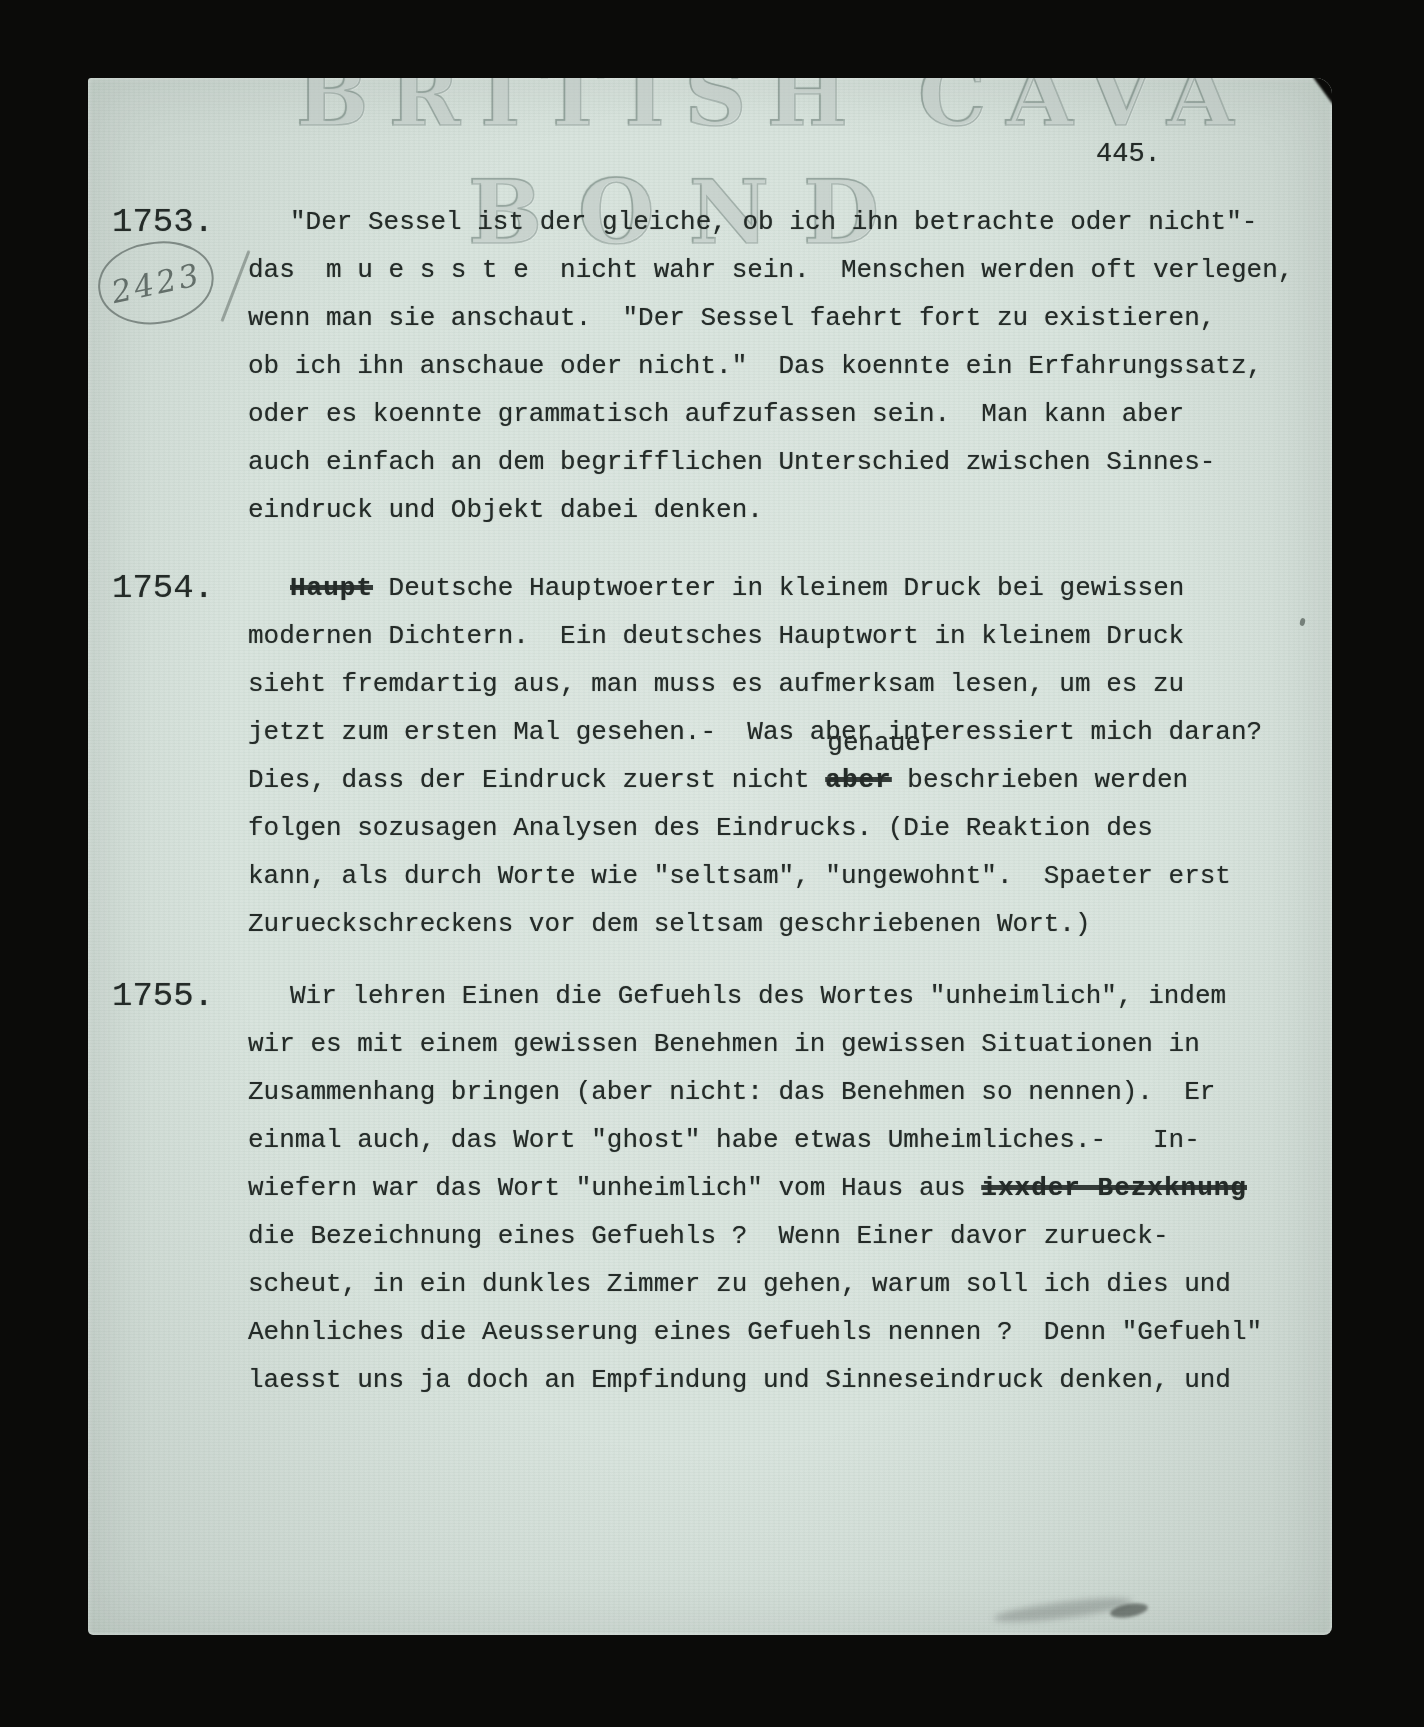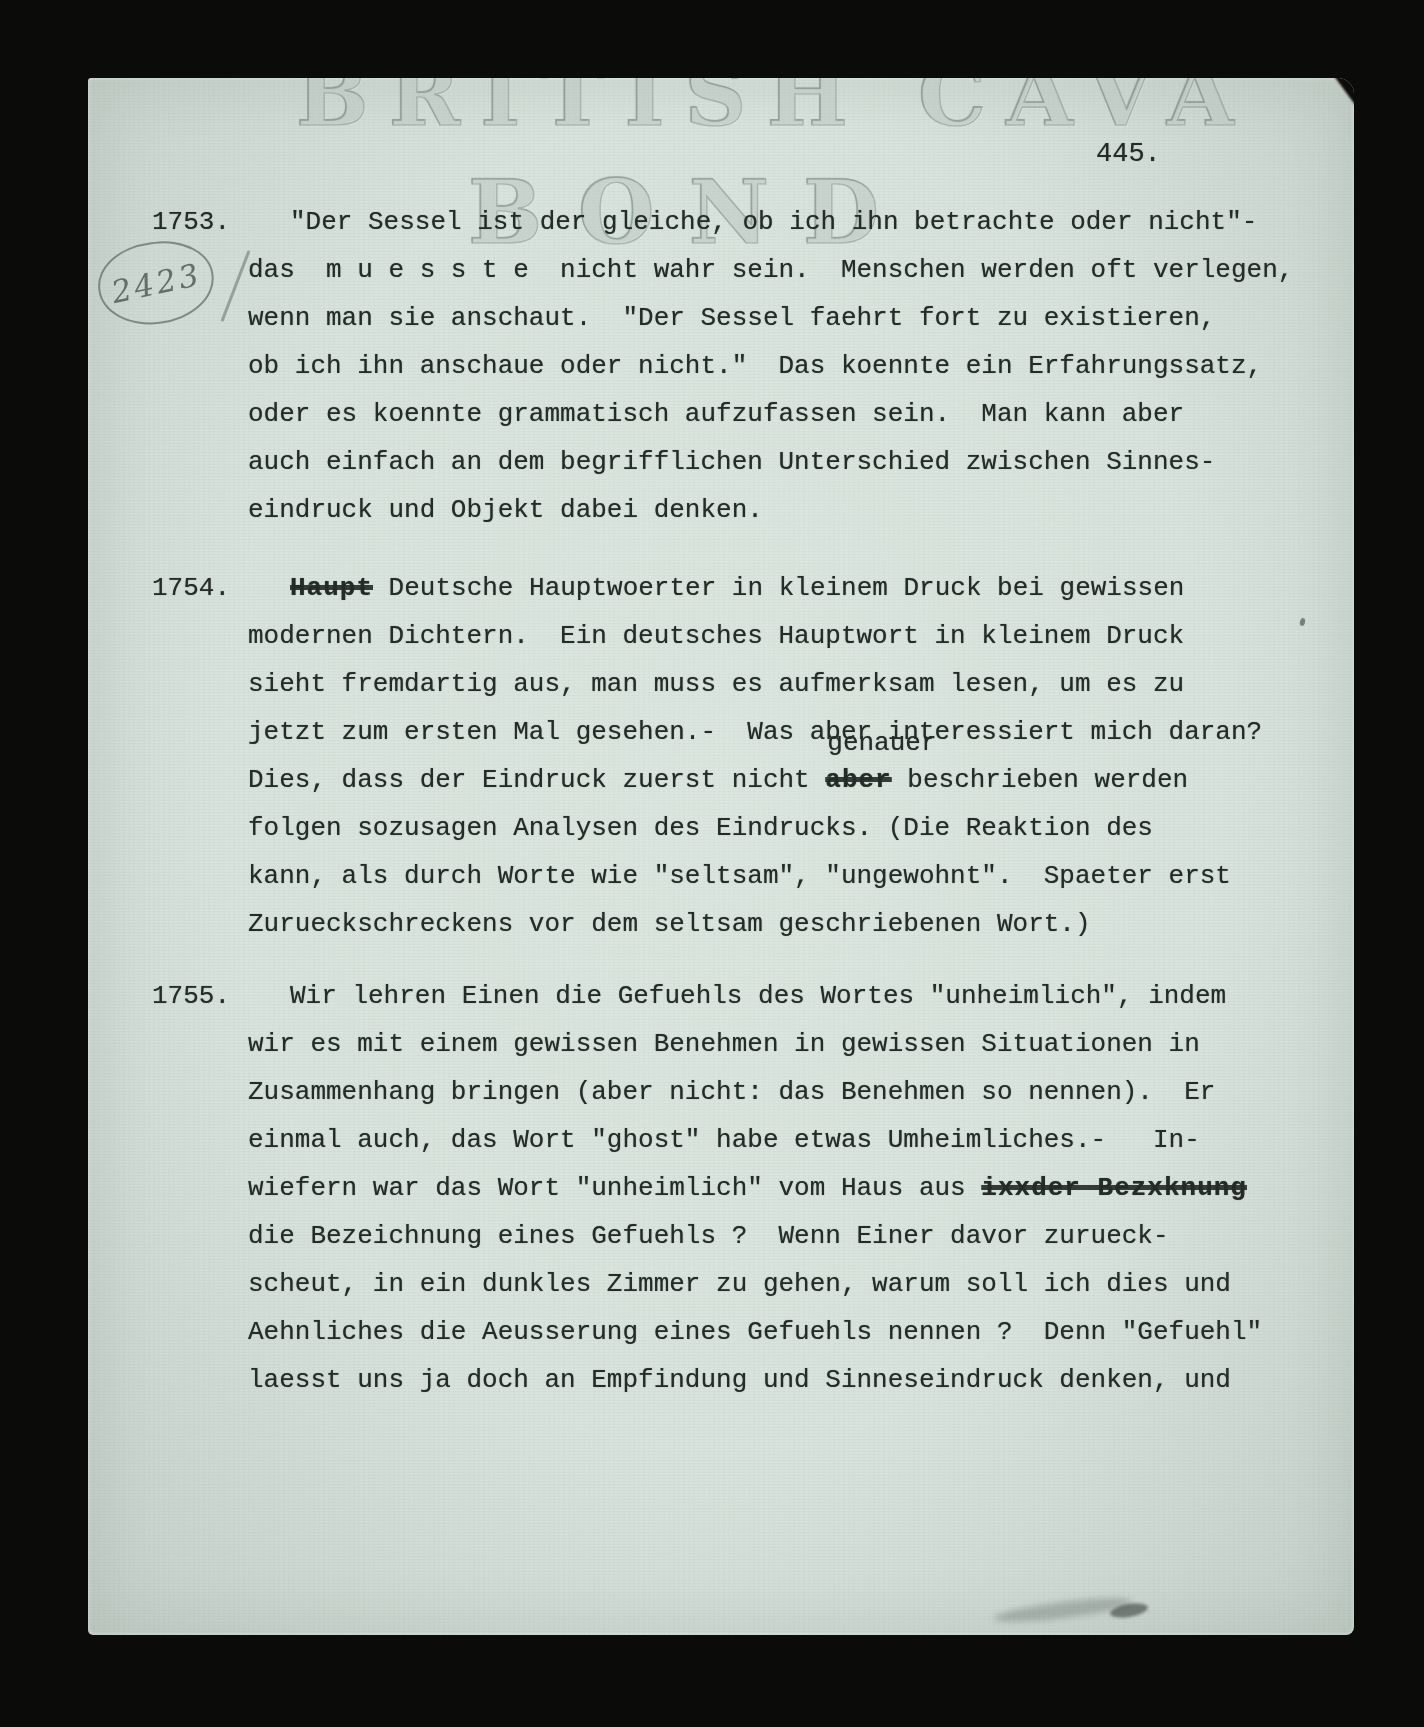--- a/index.html
+++ b/index.html
@@ -14,21 +14,20 @@
   .paper{
     position:absolute;left:88px;top:78px;width:1244px;height:1557px;
     background:#d7e3dc;
     background-image:
       radial-gradient(ellipse at 50% 45%, rgba(255,255,255,0.10) 0%, rgba(255,255,255,0) 55%, rgba(20,30,25,0.10) 100%),
       repeating-linear-gradient(0deg, rgba(40,60,50,0.022) 0 1px, rgba(255,255,255,0.02) 1px 3px),
       repeating-linear-gradient(90deg, rgba(40,60,50,0.014) 0 2px, rgba(255,255,255,0.014) 2px 5px);
     border-radius:3px 16px 8px 5px;
     box-shadow: inset 0 0 5px rgba(255,255,255,0.45), inset 0 0 70px rgba(10,20,15,0.08);
     overflow:hidden;
-    padding-left:22px;
   }
   .corner-fold{
     position:absolute;top:-2px;right:-2px;width:0;height:0;
     border-top:30px solid #0b0b09;
     border-left:22px solid transparent;
     filter:blur(1px);
   }
   
   .wm{
     position:absolute;
@@ -42,21 +41,21 @@
   }
   .wm1{left:208px;top:-34px;font-size:86px;letter-spacing:20px;}
   .wm2{left:380px;top:82px;font-size:88px;letter-spacing:34px;}
   
   .typed{color:#242b28;text-shadow:0 0 1px rgba(36,43,40,0.55);}
   .page-number{position:absolute;left:1008px;top:30px;font-size:27px;margin-top:31px;}
   .content{position:absolute;left:160px;top:120px;width:1090px;}
   .para{position:relative;}
   .para-1754{margin-top:30px;}
   .para-1755{margin-top:24px;}
-  .pnum{position:absolute;left:-136px;top:0;height:48px;line-height:48px;font-size:26px;margin-left:40px;}
+  .pnum{position:absolute;left:-136px;top:0;height:48px;line-height:48px;font-size:34px;}
   .line{height:48px;line-height:48px;font-size:26px;white-space:pre;}
   .indent{padding-left:42px;}
   .struck{
     font-weight:bold;
     text-decoration:line-through;
     text-decoration-thickness:5px;
     text-decoration-color:rgba(36,43,40,0.8);
     letter-spacing:1px;
     text-align:right;
   }

